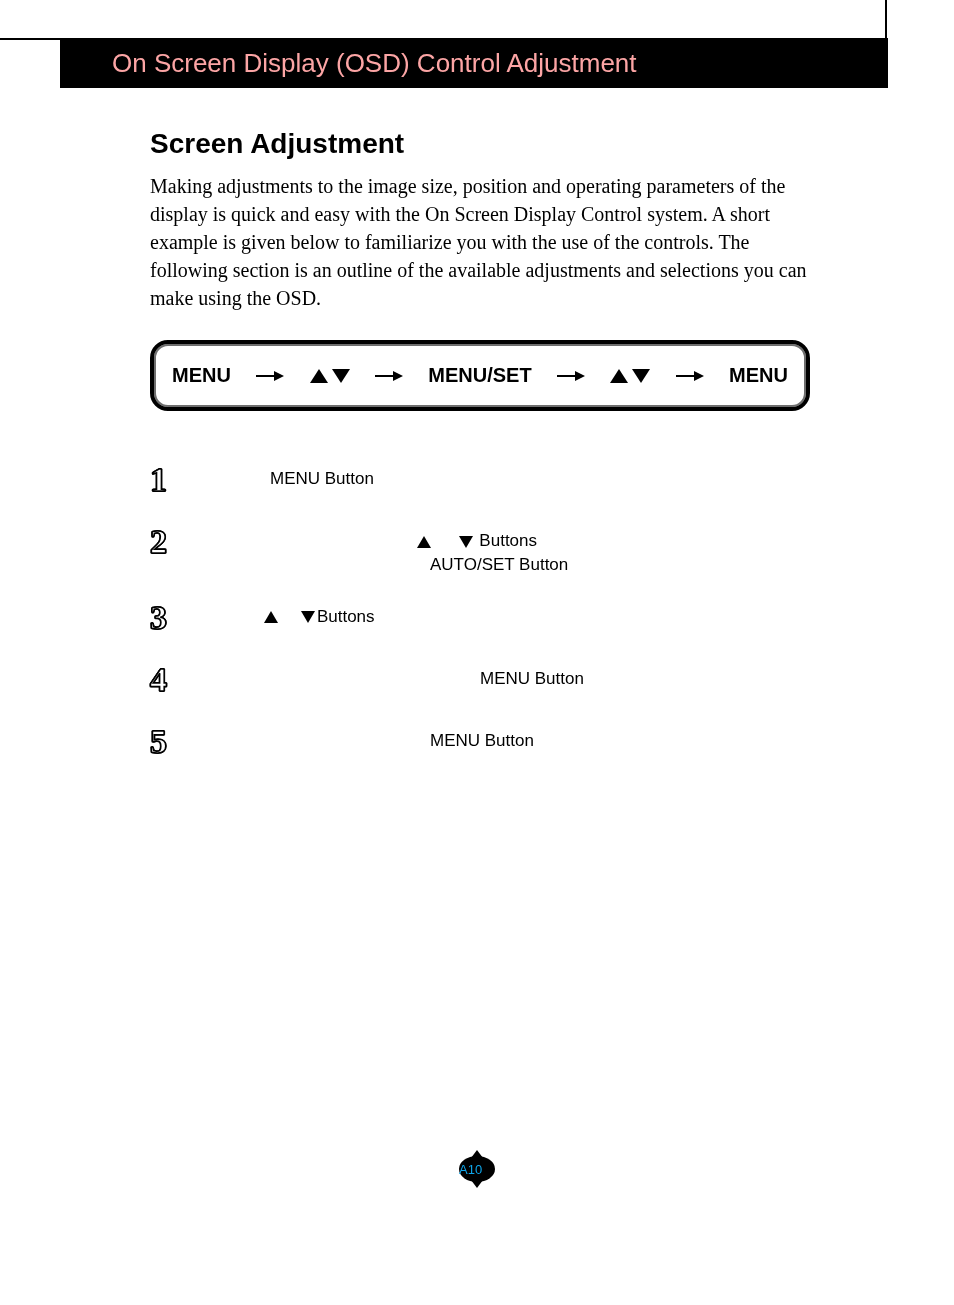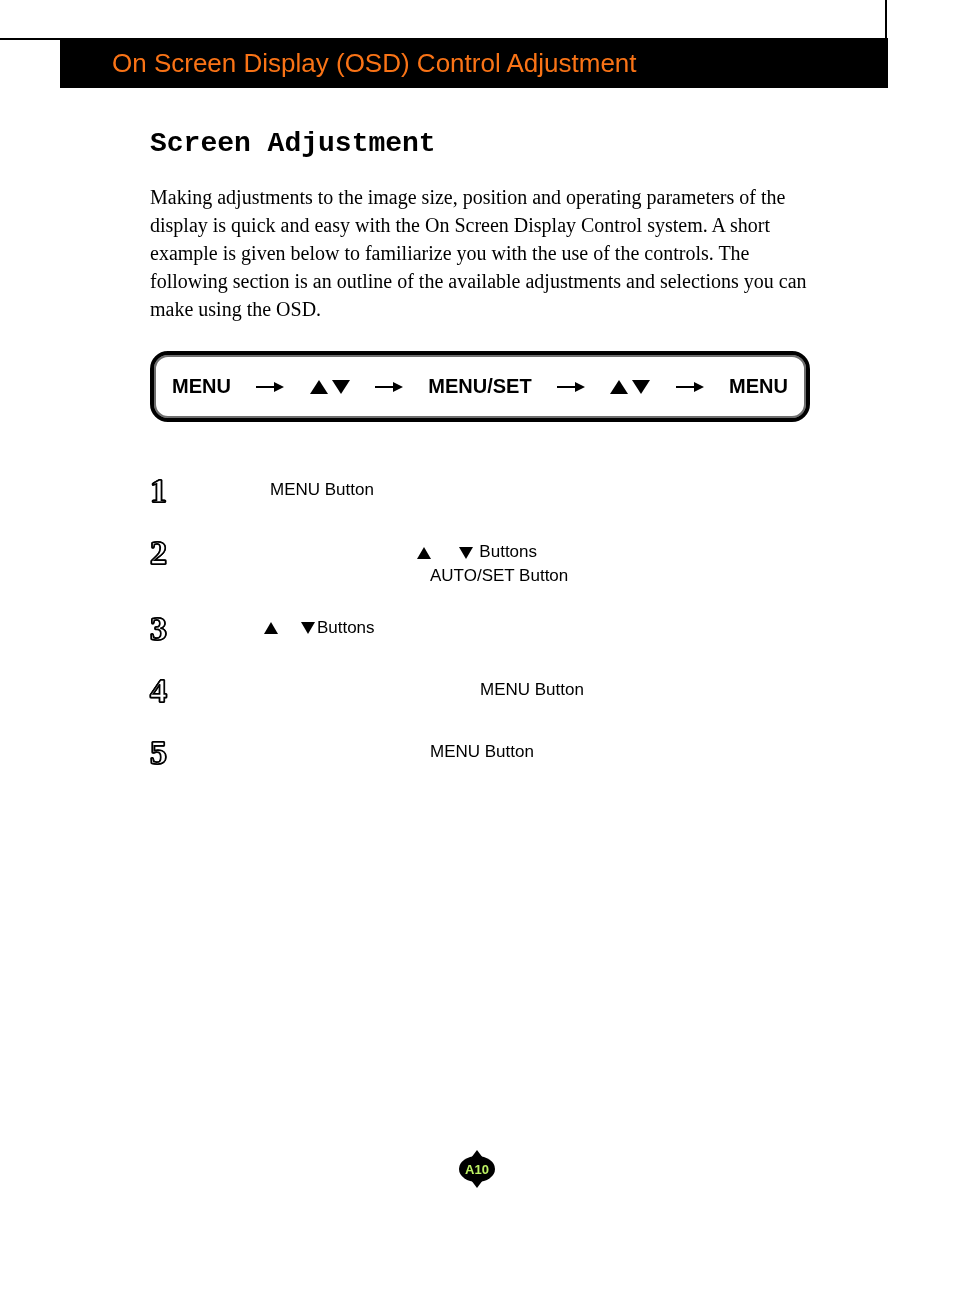--- a/index.html
+++ b/index.html
@@ -25,38 +25,38 @@
     height: 38px;
     background: #000;
   }
   .header-bar {
     position: absolute;
     top: 38px;
     left: 60px;
     width: 828px;
     height: 50px;
     background: #000;
-    color: #f97316;
+    color: #fca5a5;
     font-size: 26px;
     display: flex;
     align-items: center;
     padding-left: 52px;
     font-weight: 400;
   }
   .content {
     position: absolute;
     top: 128px;
     left: 150px;
     width: 660px;
   }
   .section-title {
-    font-family: Liberation Mono, monospace;
+    font-family: Liberation Sans, sans-serif;
     font-size: 28px;
     font-weight: bold;
-    margin-bottom: 24px;
+    margin-bottom: 12px;
   }
   .intro {
     font-family: Georgia, 'Times New Roman', serif;
     font-size: 20px;
     font-weight: normal;
     line-height: 1.4;
     margin-bottom: 28px;
   }
   .note-box {
     background: #e4e4e4;
@@ -188,26 +188,26 @@
     left: 50%;
     transform: translateX(-50%);
     width: 36px;
     height: 36px;
   }
   .page-badge-oval {
     width: 36px;
     height: 26px;
     background: #000;
     border-radius: 50%;
-    color: #bef264;
+    color: #0ea5e9;
     font-size: 13px;
-    font-weight: bold;
+    font-weight: normal;
     display: flex;
     align-items: center;
-    justify-content: center;
+    justify-content: flex-start;
     font-family: Arial, Helvetica, sans-serif;
     position: relative;
     top: 5px;
   }
   .page-badge::before,
   .page-badge::after {
     content: "";
     position: absolute;
     left: 50%;
     transform: translateX(-50%);

